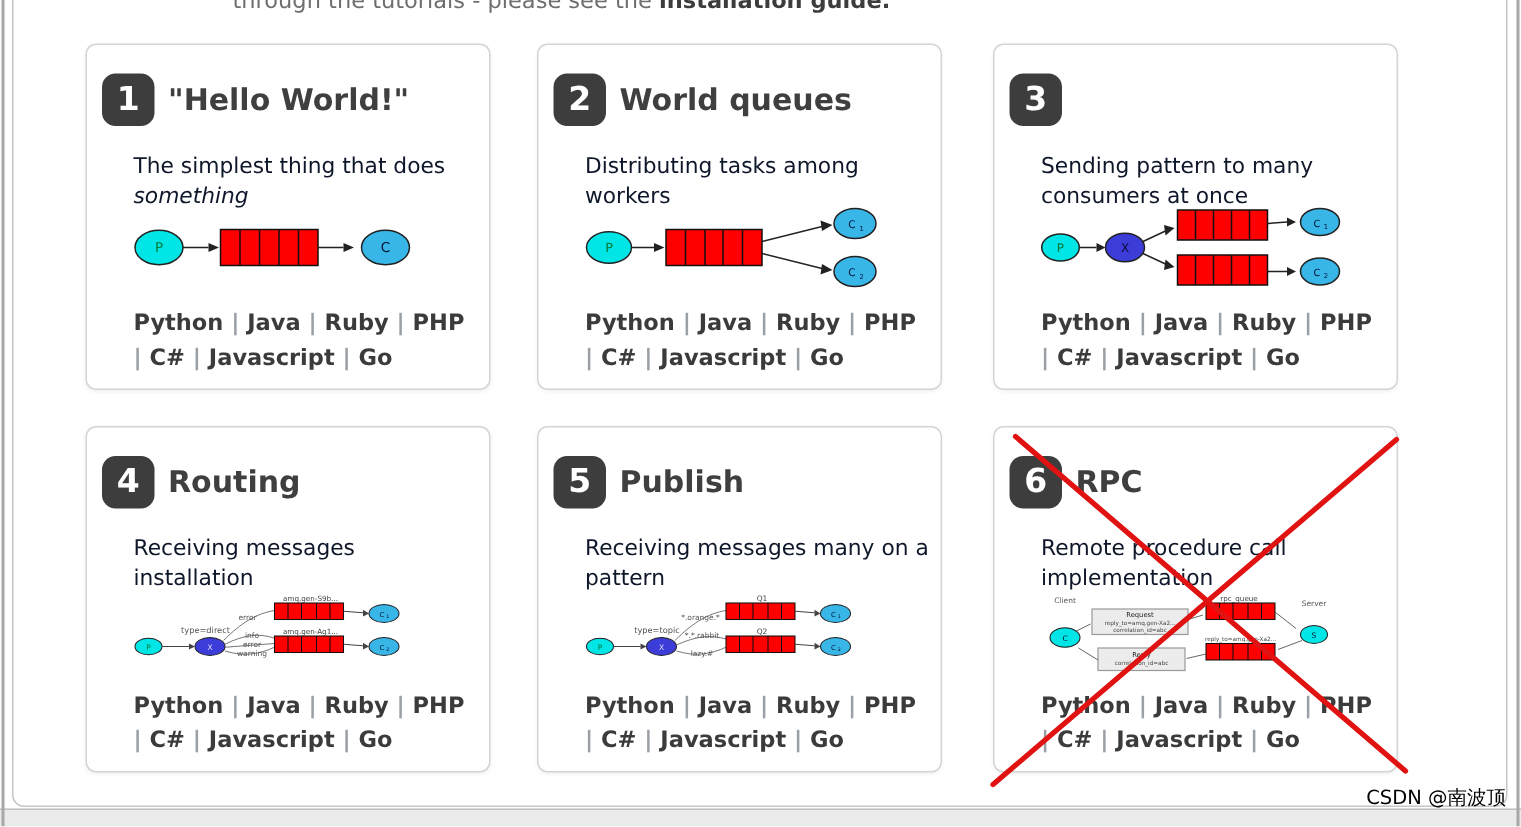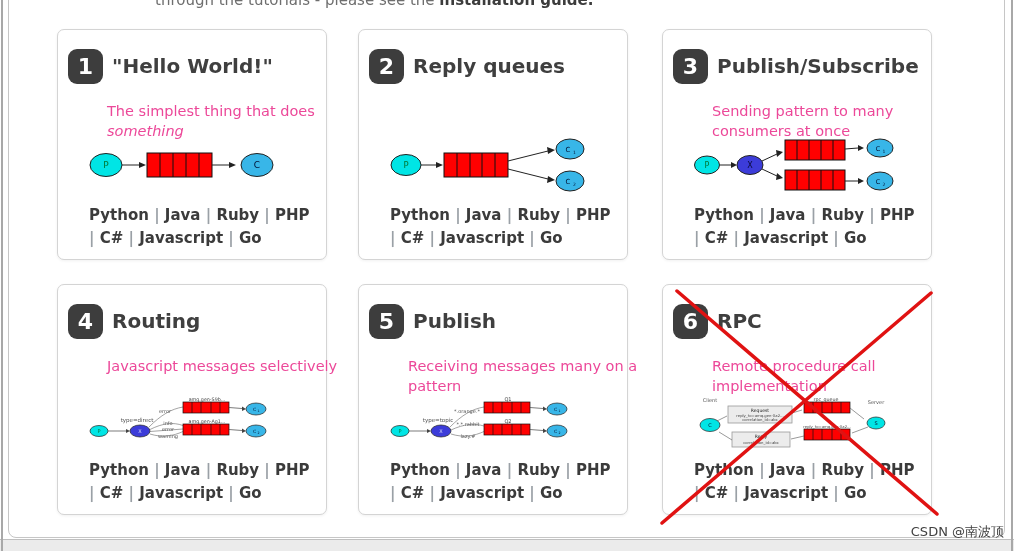--- a/index.html
+++ b/index.html
@@ -10,36 +10,36 @@
   .outer-line{position:absolute;top:0;bottom:0;width:2px;background:#a8a8a8;}
   .outer-line.left{left:1px;}
   .outer-line.right{right:1px;}
   .content-box{
     position:absolute;left:8px;right:9px;top:-20px;bottom:13px;
     background:#fff;border:1.5px solid #c6c6c6;border-radius:8px;
   }
   .top-note{position:absolute;top:-9px;left:155px;font-size:15px;color:#6e6e6e;white-space:nowrap;}
   .top-note .bold-link{color:#3c3c3c;font-weight:bold;}
   .bottom-strip{position:absolute;left:0;right:0;bottom:0;height:11px;background:#ebebeb;border-top:1px solid #bfbfbf;}
-  .watermark{position:absolute;right:10px;bottom:10px;font-size:13px;color:#404040;z-index:6;}
+  .watermark{position:absolute;right:10px;bottom:10px;font-size:13px;color:#000000;z-index:6;}
 
   .card{
     position:absolute;width:268px;height:229px;background:#fff;
     border:1px solid #d4d4d4;border-radius:7px;box-shadow:0 1px 3px rgba(0,0,0,.06);
   }
   #card-1{left:57px;top:29px;}  #card-2{left:358px;top:29px;}  #card-3{left:662px;top:29px;}
   #card-4{left:57px;top:284px;} #card-5{left:358px;top:284px;} #card-6{left:662px;top:284px;}
 
   .badge{
     position:absolute;left:10px;top:19px;width:35px;height:35px;border-radius:9px;
     background:#3d3d3d;color:#fff;font-size:22px;font-weight:bold;
     display:flex;align-items:center;justify-content:center;
   }
   .card-title{position:absolute;left:54px;top:24px;font-size:20px;font-weight:bold;color:#3f3f3f;white-space:nowrap;}
-  .card-desc{position:absolute;left:49px;top:72px;width:232px;font-size:14.5px;line-height:1.35;color:#ec4899;}
+  .card-desc{position:absolute;left:31px;top:72px;width:232px;font-size:14.5px;line-height:1.35;color:#0f172a;}
   .diagram{position:absolute;left:31px;top:106px;width:232px;height:58px;display:flex;align-items:center;}
   .diagram svg{font-family:"DejaVu Sans","Liberation Sans",sans-serif;}
   .card-langs{position:absolute;left:31px;top:174px;width:236px;font-size:15px;font-weight:bold;color:#3b3b3b;line-height:1.5;}
   .card-langs .sep{color:#9aa0a6;}
   .card-langs .lang{cursor:pointer;}
 
   .red-cross{position:absolute;left:648px;top:281px;width:300px;height:248px;z-index:9;pointer-events:none;}
   .dlabel{fill:#555;}
   .qlabel{fill:#444;}
 </style>
@@ -68,21 +68,22 @@
       <polygon points="140,14 147,17 140,20" fill="#222"></polygon>
       <ellipse cx="168" cy="17" rx="16" ry="11.5" stroke="#222" fill="#38b6e8"></ellipse>
       <text x="168" y="20" font-size="9" text-anchor="middle" fill="#013">C</text>
     </svg>
   </div>
   <div class="card-langs"><span style="white-space: nowrap;"><span class="lang">Python</span></span> <span style="white-space: nowrap;"><span class="sep">| </span><span class="lang">Java</span></span> <span style="white-space: nowrap;"><span class="sep">| </span><span class="lang">Ruby</span></span> <span style="white-space: nowrap;"><span class="sep">| </span><span class="lang">PHP</span></span> <span style="white-space: nowrap;"><span class="sep">| </span><span class="lang">C#</span></span> <span style="white-space: nowrap;"><span class="sep">| </span><span class="lang">Javascript</span></span> <span style="white-space: nowrap;"><span class="sep">| </span><span class="lang">Go</span></span></div>
 </div>
 
 <div class="card" id="card-2">
   <div class="badge">2</div>
-  <div class="card-title">Reply queues</div>
+  <div class="card-title">World queues</div>
+  <div class="card-desc">Distributing tasks among workers</div>
   <div class="diagram">
     <svg width="210" height="56" viewBox="0 0 210 56">
       <ellipse cx="16" cy="28" rx="15" ry="10.5" stroke="#222" fill="#00e5e5"></ellipse>
       <text x="16" y="31" font-size="8.5" text-anchor="middle" fill="#073">P</text>
       <line x1="31" y1="28" x2="46" y2="28" stroke="#222"></line>
       <polygon points="46,25 53,28 46,31" fill="#222"></polygon>
       <g>
         <rect x="54" y="16" width="64" height="24" stroke="#111" fill="#ff0000"></rect>
         <path d="M67 16V40 M80 16V40 M92 16V40 M105 16V40" stroke="#111" fill="none"></path>
       </g>
@@ -96,21 +97,20 @@
       <ellipse cx="180" cy="44" rx="14" ry="10" stroke="#222" fill="#38b6e8"></ellipse>
       <text x="178" y="47" font-size="7" text-anchor="middle" fill="#013">C</text>
       <text x="183" y="49" font-size="4.5" fill="#013">2</text>
     </svg>
   </div>
   <div class="card-langs"><span style="white-space: nowrap;"><span class="lang">Python</span></span> <span style="white-space: nowrap;"><span class="sep">| </span><span class="lang">Java</span></span> <span style="white-space: nowrap;"><span class="sep">| </span><span class="lang">Ruby</span></span> <span style="white-space: nowrap;"><span class="sep">| </span><span class="lang">PHP</span></span> <span style="white-space: nowrap;"><span class="sep">| </span><span class="lang">C#</span></span> <span style="white-space: nowrap;"><span class="sep">| </span><span class="lang">Javascript</span></span> <span style="white-space: nowrap;"><span class="sep">| </span><span class="lang">Go</span></span></div>
 </div>
 
 <div class="card" id="card-3">
   <div class="badge">3</div>
-  <div class="card-title">Publish/Subscribe</div>
   <div class="card-desc">Sending pattern to many consumers at once</div>
   <div class="diagram">
     <svg width="228" height="64" viewBox="0 0 228 64">
       <ellipse cx="13" cy="32" rx="12.5" ry="9" stroke="#222" fill="#00e5e5"></ellipse>
       <text x="13" y="35" font-size="8" text-anchor="middle" fill="#073">P</text>
       <line x1="26" y1="32" x2="37" y2="32" stroke="#222"></line>
       <polygon points="37,29 43,32 37,35" fill="#222"></polygon>
       <ellipse cx="56" cy="32" rx="13" ry="9.5" stroke="#222" fill="#3c3cd9"></ellipse>
       <text x="56" y="35" font-size="8" text-anchor="middle" fill="#0a0a3a">X</text>
       <line x1="68" y1="28" x2="83" y2="21" stroke="#222"></line>
@@ -136,21 +136,21 @@
       <text x="184" y="51" font-size="6.5" text-anchor="middle" fill="#013">C</text>
       <text x="188.5" y="52.5" font-size="4.5" fill="#013">2</text>
     </svg>
   </div>
   <div class="card-langs"><span style="white-space: nowrap;"><span class="lang">Python</span></span> <span style="white-space: nowrap;"><span class="sep">| </span><span class="lang">Java</span></span> <span style="white-space: nowrap;"><span class="sep">| </span><span class="lang">Ruby</span></span> <span style="white-space: nowrap;"><span class="sep">| </span><span class="lang">PHP</span></span> <span style="white-space: nowrap;"><span class="sep">| </span><span class="lang">C#</span></span> <span style="white-space: nowrap;"><span class="sep">| </span><span class="lang">Javascript</span></span> <span style="white-space: nowrap;"><span class="sep">| </span><span class="lang">Go</span></span></div>
 </div>
 
 <div class="card" id="card-4">
   <div class="badge">4</div>
   <div class="card-title">Routing</div>
-  <div class="card-desc">Javascript messages selectively</div>
+  <div class="card-desc">Receiving messages installation</div>
   <div class="diagram">
     <svg width="196" height="58" viewBox="0 0 196 58">
       <ellipse cx="10" cy="40" rx="9" ry="5.5" stroke="#222" stroke-width=".7" fill="#00e5e5"></ellipse>
       <text x="10" y="42" font-size="5" text-anchor="middle" fill="#073">P</text>
       <line x1="19" y1="40" x2="37" y2="40" stroke="#444" stroke-width=".7"></line>
       <polygon points="37,38 41,40 37,42" fill="#444"></polygon>
       <ellipse cx="51" cy="40" rx="10" ry="6" stroke="#222" stroke-width=".7" fill="#3c3cd9"></ellipse>
       <text x="51" y="42" font-size="5" text-anchor="middle" fill="#d8d8f8">X</text>
       <text x="48" y="31" font-size="5.5" text-anchor="middle" class="dlabel">type=direct</text>
       <path d="M60 36 C72 24 82 18 94 16" stroke="#666" stroke-width=".6" fill="none"></path>

